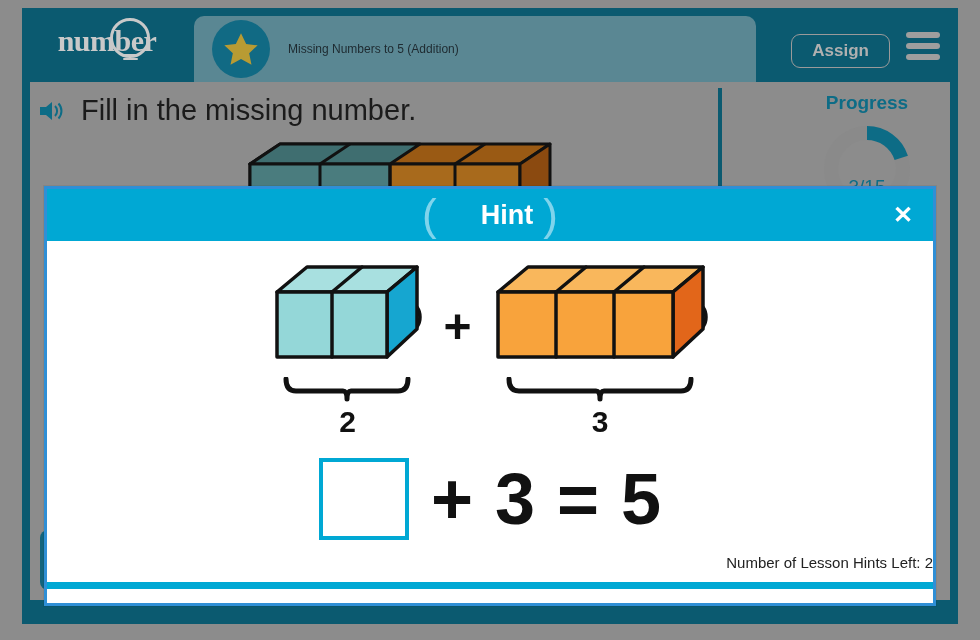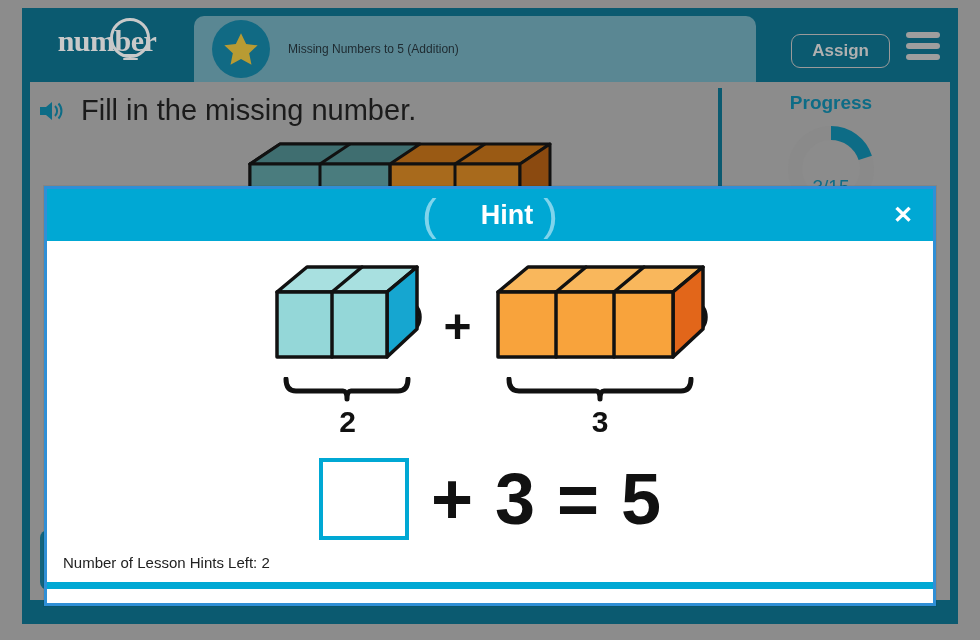--- a/index.html
+++ b/index.html
@@ -67,21 +67,21 @@
   }
   #prompt-row{
     position:absolute;left:8px;top:12px;display:flex;align-items:center;
   }
   #speaker-icon{margin-right:8px;display:flex;align-items:center;}
   #prompt-text{font-size:29px;color:#1b1b1b;margin-left:7px;}
   #divider{
     position:absolute;left:688px;top:6px;width:4px;height:100px;background:#0b5a70;
   }
   
-  #progress-wrap{position:absolute;left:716px;top:10px;width:170px;text-align:center;}
+  #progress-wrap{position:absolute;left:752px;top:10px;width:170px;text-align:center;}
   #progress-label{color:#0d6c86;font-size:19px;font-weight:bold;}
   #progress-ring{position:relative;width:98px;height:98px;margin:6px auto 0;}
   #progress-ring svg{display:block;}
   #progress-value{
     position:absolute;left:0;right:0;top:56px;
     color:#0d6c86;font-size:19px;
   }
   
   #bg-blocks{position:absolute;left:190px;top:60px;}
   
@@ -131,21 +131,21 @@
   #equation{
     position:absolute;left:0;right:0;top:208px;height:100px;
     display:flex;align-items:center;justify-content:center;gap:22px;
   }
   #answer-box{
     width:90px;height:82px;border:4px solid #00a8d4;background:#fff;
     box-sizing:border-box;cursor:text;
   }
   .eq-part{font-size:72px;font-weight:bold;color:#111;line-height:1;}
   #modal-footer{
-    position:absolute;left:16px;right:0;bottom:18px;text-align:left;
+    position:absolute;left:0;right:0;bottom:18px;text-align:right;
     font-size:15px;color:#222;
   }
   #modal-bottom-bar{
     position:absolute;left:0;right:0;bottom:0;height:7px;background:#00a8d4;
   }
 </style>
 </head>
 <body>
 
 <div id="app-frame"></div>

